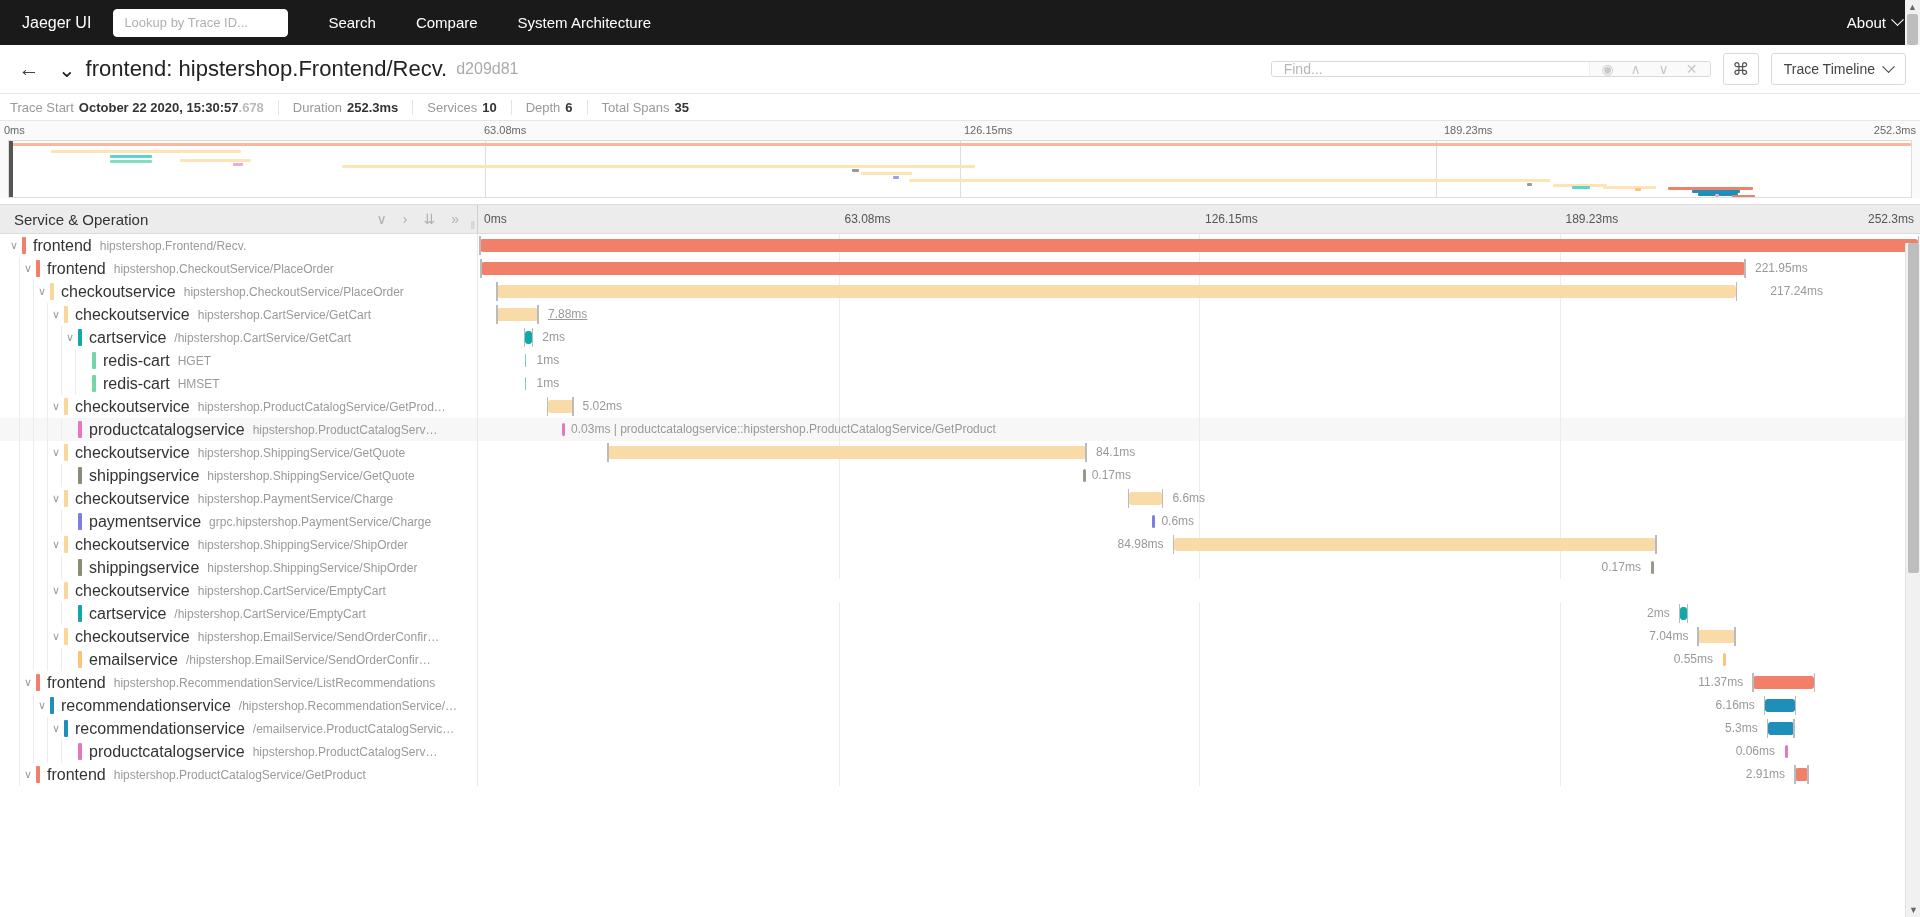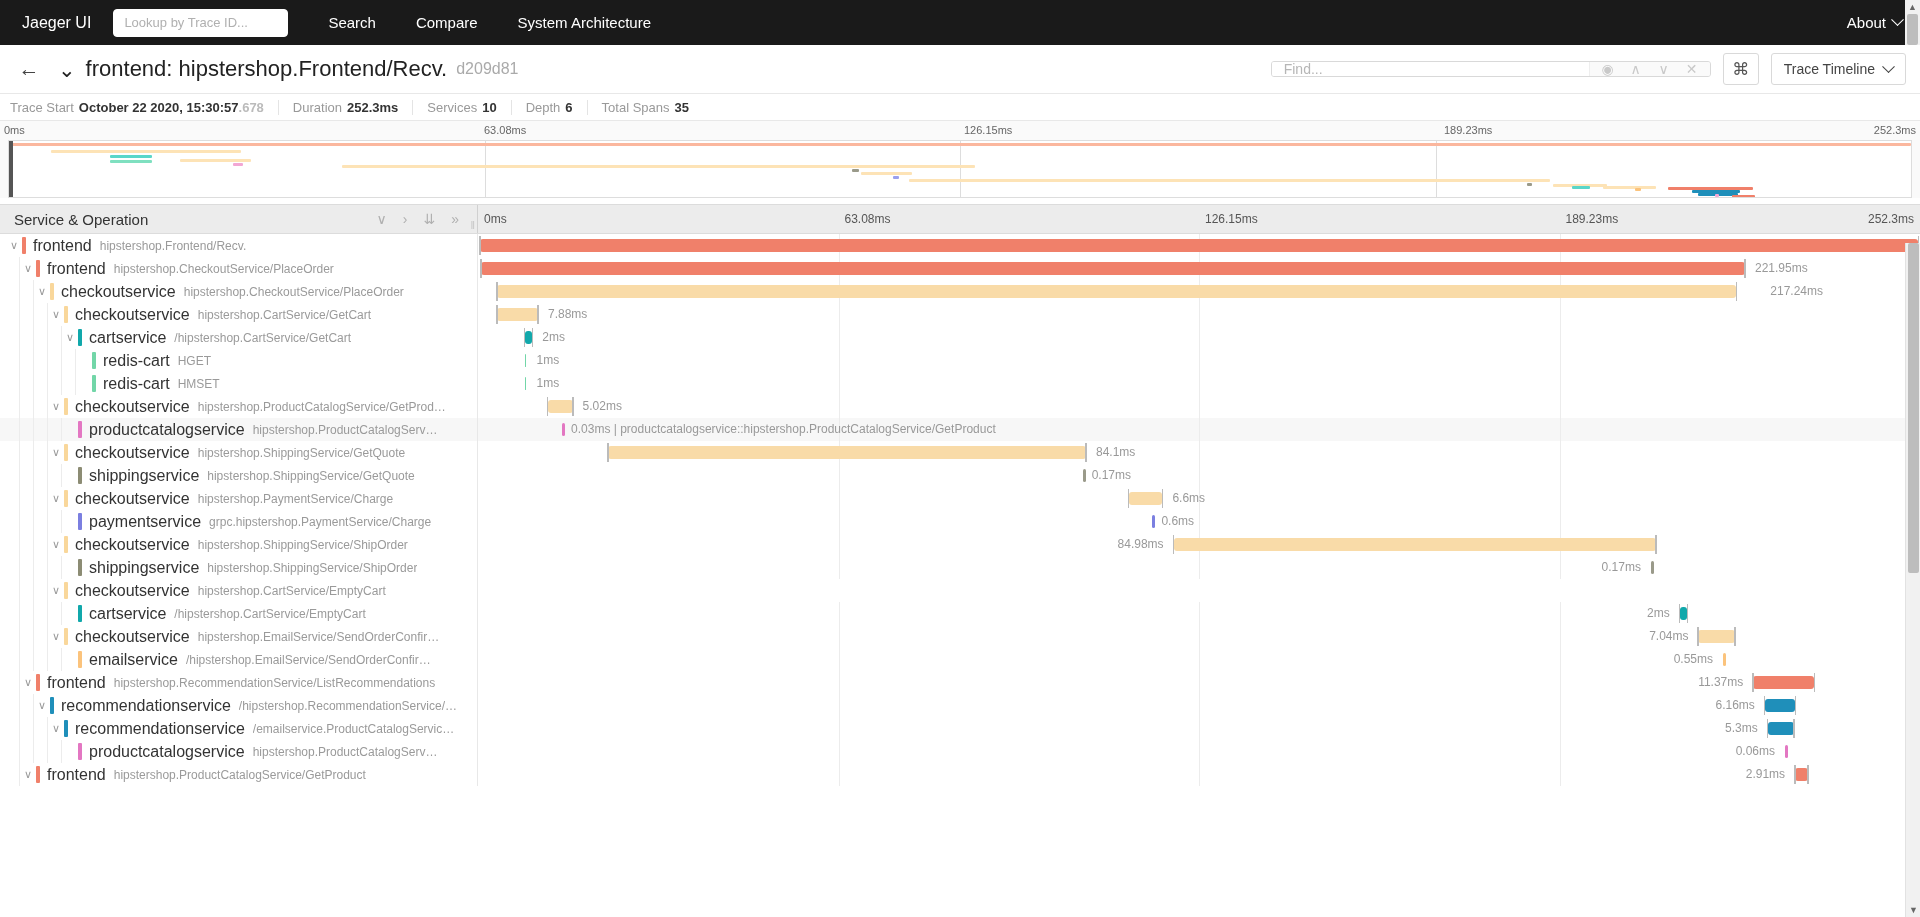--- a/index.html
+++ b/index.html
@@ -477,21 +477,21 @@
         <span class="op">hipstershop.CartService/GetCart</span>
       </div>
       <div class="barcol">
         <div class="gridline" style="left: 25%;"></div>
         <div class="gridline" style="left: 50%;"></div>
         <div class="gridline" style="left: 75%;"></div>
         <div class="bar" style="left: calc(1.2% + 2px); width: calc(3.1% - 4px); background: rgb(249, 219, 168);">
           <div class="tip-l"></div>
           <div class="tip-r"></div>
         </div>
-        <div class="durlabel" style="left: calc(4.3% + 8px);">7.88ms</div>
+        <div class="durlabel" style="left: calc(4.3% + 8px); text-decoration: underline;">7.88ms</div>
       </div>
     </div>
     <div class="row">
       <div class="namecol">
         <div class="indents" style="margin-left: 6px;">
           <div class="indent-guide"></div>
           <div class="indent-guide"></div>
           <div class="indent-guide"></div>
           <div class="indent-guide"></div>
         </div>

